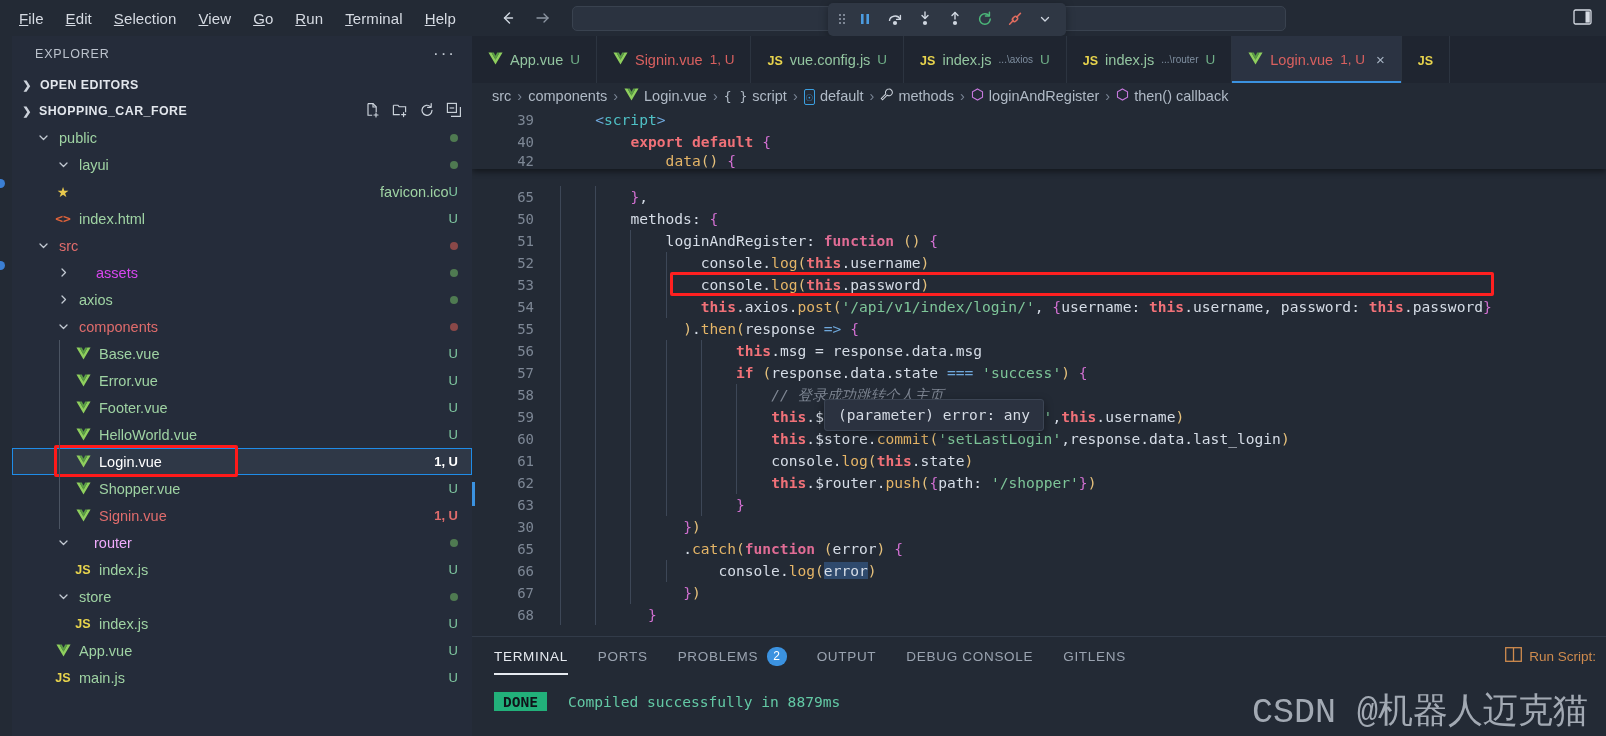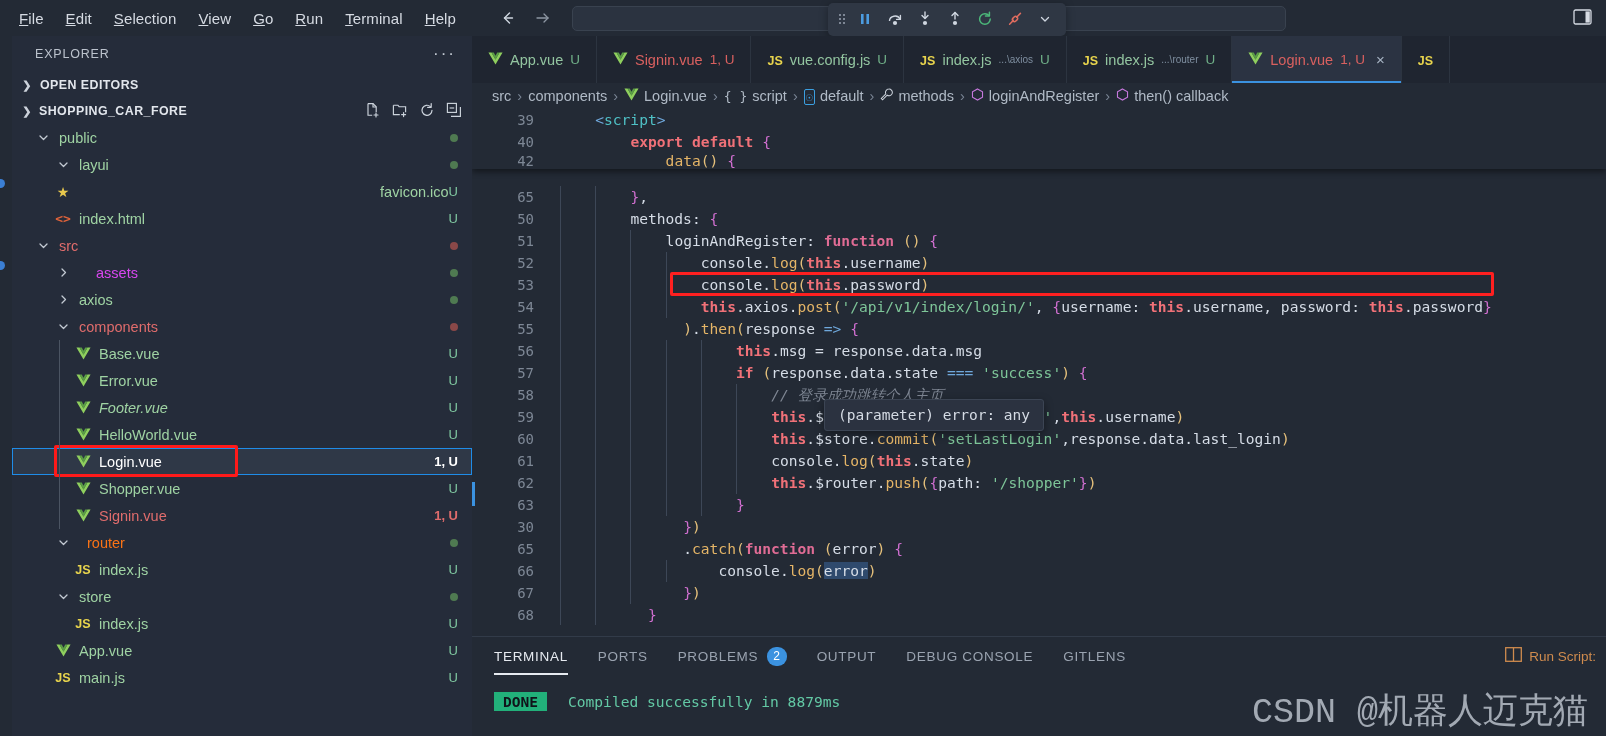--- a/index.html
+++ b/index.html
@@ -436,21 +436,21 @@
           <span class="badge">U</span>
         </div>
         <div class="row">
           <span style="width: 60px; flex: 0 0 auto;"></span>
           <span class="ficon">
             <svg width="15" height="13" viewBox="0 0 16 14">
               <path d="M0.4 0.6h3.3L8 8.1l4.3-7.5h3.3L8 13.4z" fill="#8fcf5e"></path>
               <path d="M3.6 0.6h2.5L8 4.1l1.9-3.5h2.5L8 8.3z" fill="#5b9e45"></path>
             </svg>
           </span>
-          <span class="nm" style="margin-left: 5px; font-style: italic;">Footer.vue</span>
+          <span class="nm" style="margin-left: 5px;">Footer.vue</span>
           <span class="badge">U</span>
         </div>
         <div class="row">
           <span style="width: 60px; flex: 0 0 auto;"></span>
           <span class="ficon">
             <svg width="15" height="13" viewBox="0 0 16 14">
               <path d="M0.4 0.6h3.3L8 8.1l4.3-7.5h3.3L8 13.4z" fill="#8fcf5e"></path>
               <path d="M3.6 0.6h2.5L8 4.1l1.9-3.5h2.5L8 8.3z" fill="#5b9e45"></path>
             </svg>
           </span>
@@ -491,21 +491,21 @@
           <span class="nm" style="margin-left: 5px;">Signin.vue</span>
           <span class="badge mod">1, U</span>
         </div>
         <div class="row">
           <span style="width: 40px; flex: 0 0 auto;"></span>
           <span class="ficon">
             <svg width="13" height="13" viewBox="0 0 13 13">
               <path d="M3 5 L6.5 8.5 L10 5" fill="none" stroke="#c3cad3" stroke-width="1.3" stroke-linecap="round" stroke-linejoin="round"></path>
             </svg>
           </span>
-          <span class="nm" style="margin-left: 13px; color: #f97316;">router</span>
+          <span class="nm" style="margin-left: 20px; color: #f0abfc;">router</span>
           <span class="dot green"></span>
         </div>
         <div class="row">
           <span style="width: 60px; flex: 0 0 auto;"></span>
           <span class="ficon">
             <b style="color:#e8d44d;font-size:12.5px;font-family:'Liberation Sans',sans-serif">JS</b>
           </span>
           <span class="nm" style="margin-left: 5px;">index.js</span>
           <span class="badge">U</span>
         </div>

